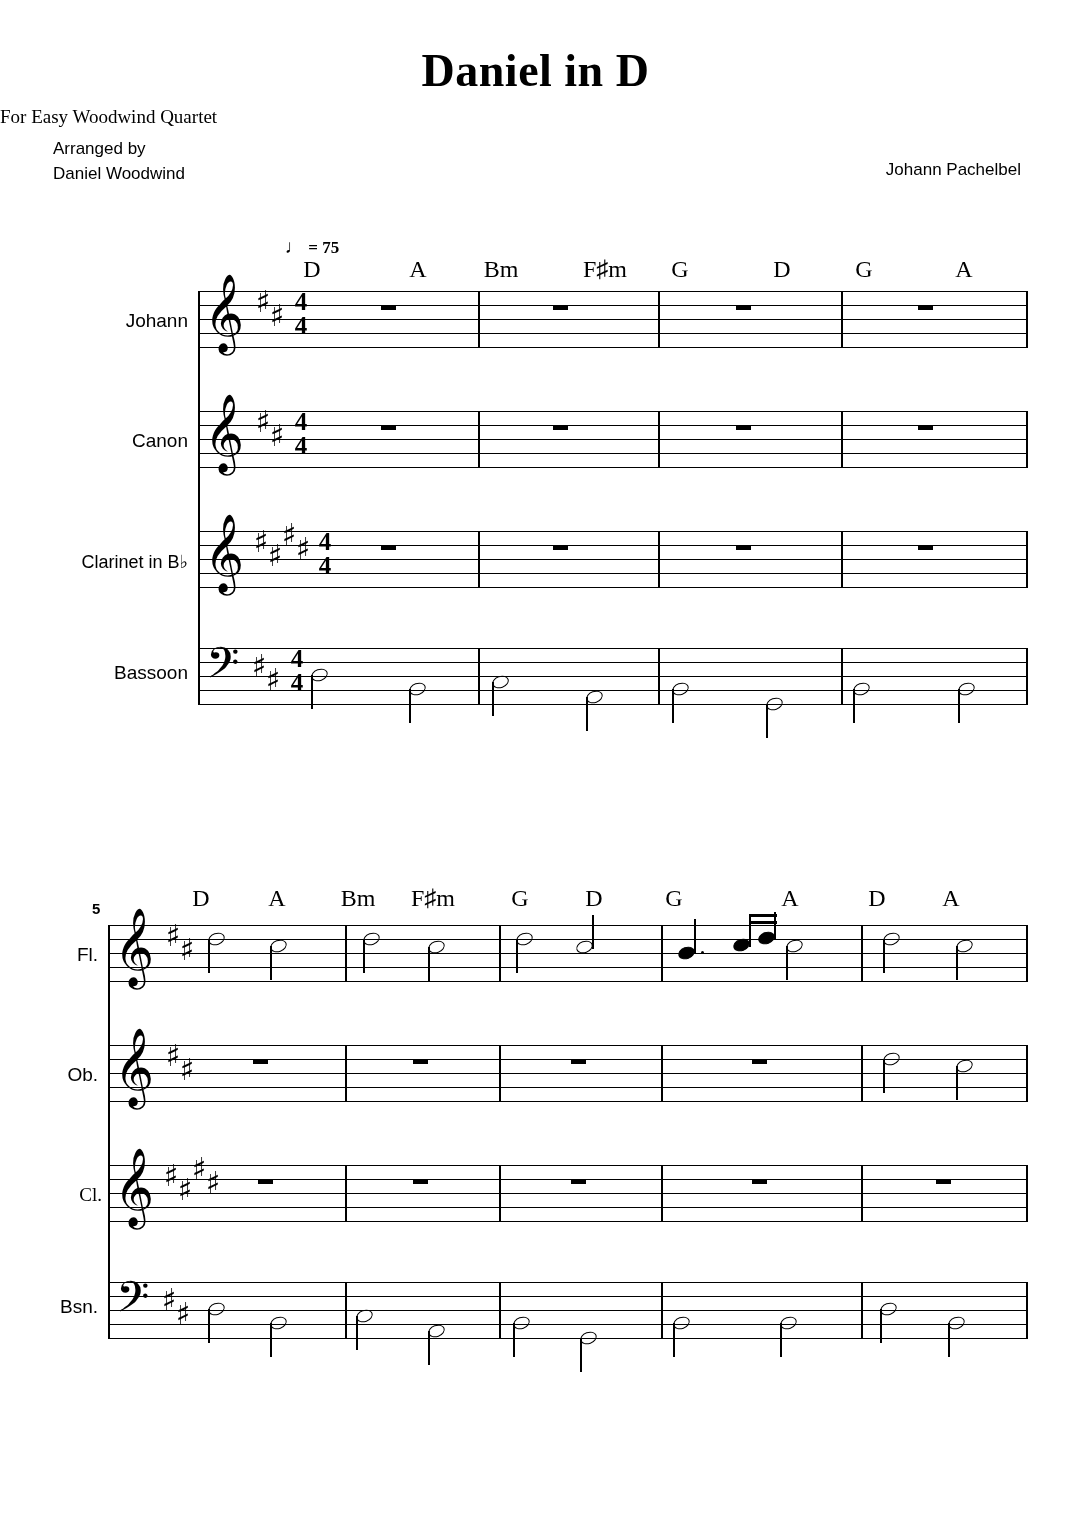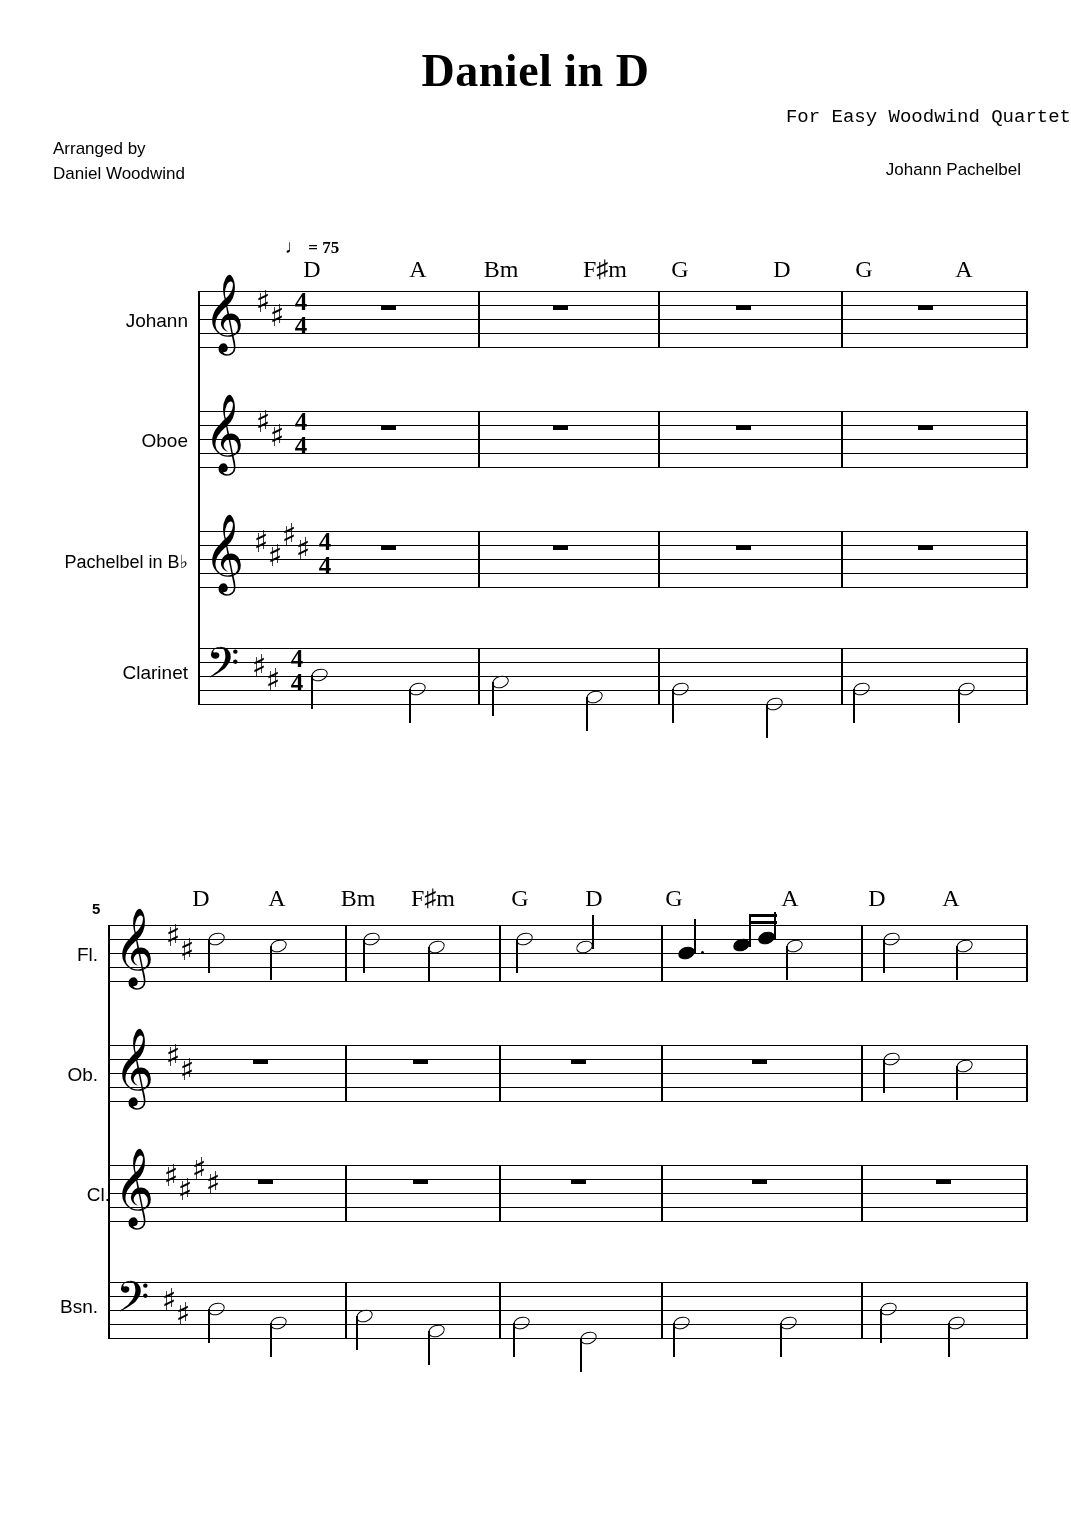--- a/index.html
+++ b/index.html
@@ -26,22 +26,22 @@
     font-family: "Liberation Serif", serif;
     font-size: 46px;
     font-weight: bold;
     letter-spacing: 0.5px;
   }
   .page-subtitle {
     position: absolute;
     top: 106px;
     left: 0;
     width: 1071px;
-    text-align: right;
-    font-family: Liberation Mono, monospace;
+    text-align: left;
+    font-family: Liberation Serif, serif;
     font-size: 19px;
   }
   .arranger {
     position: absolute;
     top: 137px;
     left: 53px;
     font-family: "Liberation Sans", sans-serif;
     font-size: 17px;
     line-height: 1.45;
   }
@@ -248,21 +248,21 @@
     <div class="glyph sharp" style="left:72px; top:10px;">♯</div>
     <div class="timesig" style="left:92px; top:-1px; width:22px;">
       <div>4</div>
       <div>4</div>
     </div>
     <div class="rest" style="left:183px; top:14px;"></div>
     <div class="rest" style="left:355px; top:14px;"></div>
     <div class="rest" style="left:538px; top:14px;"></div>
     <div class="rest" style="left:720px; top:14px;"></div>
   </div>
-  <div class="inst-name" style="top:430px; left:30px; width:158px;">Oboe</div>
+  <div class="inst-name" style="top:430px; left:30px; width:158px;">Canon</div>
 
   <div class="staff" style="top:531px; left:198px; width:830px; height:60px;">
     <div class="sline" style="top:0px;  left:0; width:830px;"></div>
     <div class="sline" style="top:14px; left:0; width:830px;"></div>
     <div class="sline" style="top:28px; left:0; width:830px;"></div>
     <div class="sline" style="top:42px; left:0; width:830px;"></div>
     <div class="sline" style="top:56px; left:0; width:830px;"></div>
     <div class="barline" style="left:0px;   top:0; height:57px;"></div>
     <div class="barline" style="left:280px; top:0; height:57px;"></div>
     <div class="barline" style="left:460px; top:0; height:57px;"></div>
@@ -275,21 +275,21 @@
     <div class="glyph sharp" style="left:98px; top:3px;">♯</div>
     <div class="timesig" style="left:116px; top:-1px; width:22px;">
       <div>4</div>
       <div>4</div>
     </div>
     <div class="rest" style="left:183px; top:14px;"></div>
     <div class="rest" style="left:355px; top:14px;"></div>
     <div class="rest" style="left:538px; top:14px;"></div>
     <div class="rest" style="left:720px; top:14px;"></div>
   </div>
-  <div class="inst-name small" style="top:551px; left:10px; width:178px;">Pachelbel in B♭</div>
+  <div class="inst-name small" style="top:551px; left:10px; width:178px;">Clarinet in B♭</div>
 
   <div class="staff" style="top:648px; left:198px; width:830px; height:60px;">
     <div class="sline" style="top:0px;  left:0; width:830px;"></div>
     <div class="sline" style="top:14px; left:0; width:830px;"></div>
     <div class="sline" style="top:28px; left:0; width:830px;"></div>
     <div class="sline" style="top:42px; left:0; width:830px;"></div>
     <div class="sline" style="top:56px; left:0; width:830px;"></div>
     <div class="barline" style="left:0px;   top:0; height:57px;"></div>
     <div class="barline" style="left:280px; top:0; height:57px;"></div>
     <div class="barline" style="left:460px; top:0; height:57px;"></div>
@@ -332,21 +332,21 @@
 
     <div class="note" style="left:655px; top:35px;">
       <div class="head"></div>
         <div class="stem" style="left:0px; top:6px; height:34px;"></div>
     </div>
     <div class="note" style="left:760px; top:35px;">
       <div class="head"></div>
         <div class="stem" style="left:0px; top:6px; height:34px;"></div>
     </div>
   </div>
-  <div class="inst-name" style="top:662px; left:30px; width:158px;">Clarinet</div>
+  <div class="inst-name" style="top:662px; left:30px; width:158px;">Bassoon</div>
 </div>
 
 <div class="system" style="top:0;">
 
   <div class="measure-num" style="top:900px; left:92px;">5</div>
 
   <div class="chord" style="top:885px; left:181px; width:40px;">D</div>
   <div class="chord" style="top:885px; left:257px; width:40px;">A</div>
   <div class="chord" style="top:885px; left:334px; width:48px;">Bm</div>
   <div class="chord" style="top:885px; left:404px; width:58px;">F♯m</div>
@@ -480,21 +480,21 @@
     <div class="glyph sharp" style="left:56px; top:-4px;">♯</div>
     <div class="glyph sharp" style="left:70px; top:10px;">♯</div>
     <div class="glyph sharp" style="left:84px; top:-11px;">♯</div>
     <div class="glyph sharp" style="left:98px; top:3px;">♯</div>
     <div class="rest" style="left:150px; top:14px;"></div>
     <div class="rest" style="left:305px; top:14px;"></div>
     <div class="rest" style="left:463px; top:14px;"></div>
     <div class="rest" style="left:644px; top:14px;"></div>
     <div class="rest" style="left:828px; top:14px;"></div>
   </div>
-  <div class="inst-name" style="top:1184px; left:12px; width:98px;">Cl.</div>
+  <div class="inst-name" style="top:1184px; left:4px; width:98px;font-family:Liberation Serif, serif;">Cl.</div>
 
   <div class="staff" style="top:1282px; left:108px; width:920px; height:60px;">
     <div class="sline" style="top:0px;  left:0; width:920px;"></div>
     <div class="sline" style="top:14px; left:0; width:920px;"></div>
     <div class="sline" style="top:28px; left:0; width:920px;"></div>
     <div class="sline" style="top:42px; left:0; width:920px;"></div>
     <div class="sline" style="top:56px; left:0; width:920px;"></div>
     <div class="barline" style="left:0px;   top:0; height:57px;"></div>
     <div class="barline" style="left:237px; top:0; height:57px;"></div>
     <div class="barline" style="left:391px; top:0; height:57px;"></div>

